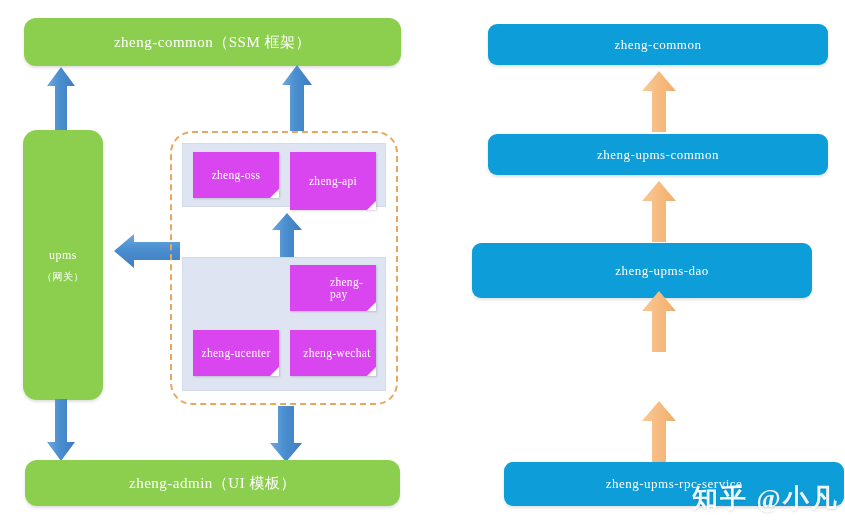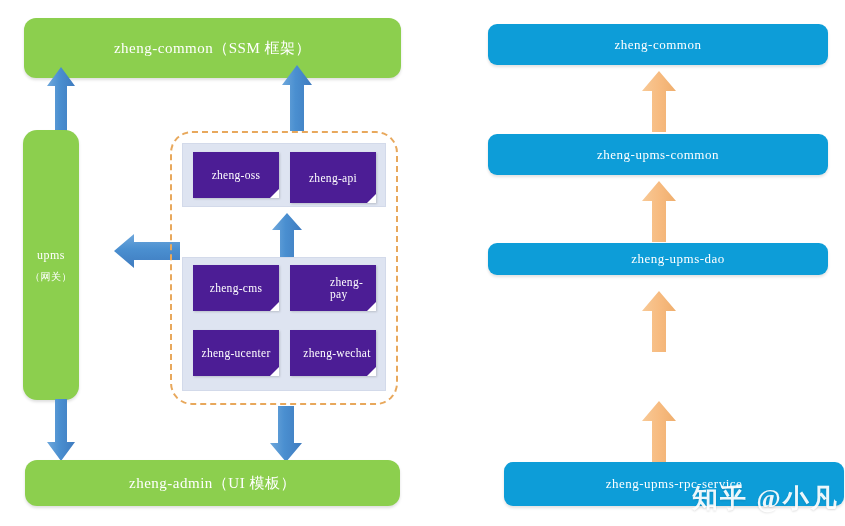--- a/index.html
+++ b/index.html
@@ -63,21 +63,21 @@
     position: absolute;
     box-sizing: border-box;
     background: #DEE4F1;
     border: 1px solid #d3daea;
   }
 
   
   .card {
     position: absolute;
     box-sizing: border-box;
-    background: #4c1d95;
+    background: #d946ef;
     color: #ffffff;
     display: flex;
     align-items: center;
     justify-content: center;
     font-size: 11.5px;
     letter-spacing: 0.3px;
     box-shadow: 1px 1px 2px rgba(0,0,0,0.16);
   }
   .card::after {
     content: "";
@@ -113,42 +113,42 @@
     font-size: 19px;
     color: rgba(255,255,255,0.42);
     letter-spacing: 1px;
   }
 </style>
 </head>
 <body>
 
 <div id="canvas">
 
-  <div class="box green-box" style="left:24px; top:18px; width:377px; height:60px;">zheng-common（SSM 框架）</div>
+  <div class="box green-box" style="left:24px; top:18px; width:377px; height:48px;">zheng-common（SSM 框架）</div>
 
   <div class="arrow" style="left:46px; top:66px;">
     <svg width="30" height="68" viewBox="0 0 30 68">
       <defs>
         <linearGradient id="bgr1" x1="0" y1="0" x2="1" y2="0">
           <stop offset="0%" stop-color="#6FA8DC"></stop>
           <stop offset="45%" stop-color="#4A8FD0"></stop>
           <stop offset="100%" stop-color="#3F7BBF"></stop>
         </linearGradient>
       </defs>
       <polygon points="15,1 29,20 21,20 21,67 9,67 9,20 1,20" fill="url(#bgr1)"></polygon>
     </svg>
   </div>
 
   <div class="arrow" style="left:281px; top:64px;">
     <svg width="32" height="68" viewBox="0 0 32 68">
       <polygon points="16,1 31,21 23,21 23,67 9,67 9,21 1,21" fill="url(#bgr1)"></polygon>
     </svg>
   </div>
 
-  <div class="box green-box tall" style="left:23px; top:130px; width:56px; height:270px;text-align:right;">
+  <div class="box green-box tall" style="left:23px; top:130px; width:80px; height:270px;text-align:right;">
     <span style="font-size:12px;">upms</span>
     <span style="font-size:10px;">（网关）</span>
   </div>
 
   <div class="arrow" style="left:113px; top:233px;">
     <svg width="68" height="36" viewBox="0 0 68 36">
       <defs>
         <linearGradient id="bgr2" x1="0" y1="0" x2="0" y2="1">
           <stop offset="0%" stop-color="#6FA8DC"></stop>
           <stop offset="45%" stop-color="#4A8FD0"></stop>
@@ -157,31 +157,30 @@
       </defs>
       <polygon points="1,18 21,1 21,9 67,9 67,27 21,27 21,35" fill="url(#bgr2)"></polygon>
     </svg>
   </div>
 
   <div class="dashed-frame" style="left:170px; top:131px; width:228px; height:274px;"></div>
 
   <div class="panel" style="left:182px; top:143px; width:204px; height:64px;"></div>
 
   <div class="card" style="left:193px; top:152px; width:86px; height:46px;">zheng-oss</div>
-  <div class="card" style="left:290px; top:152px; width:86px; height:51px;">zheng-api</div>
+  <div class="card" style="left:290px; top:152px; width:86px; height:58px;">zheng-api</div>
 
   <div class="arrow" style="left:271px; top:212px;">
     <svg width="32" height="46" viewBox="0 0 32 46">
       <polygon points="16,1 31,18 23,18 23,45 9,45 9,18 1,18" fill="url(#bgr1)"></polygon>
     </svg>
   </div>
 
   <div class="panel" style="left:182px; top:257px; width:204px; height:134px;"></div>
 
-  <div class="card" style="left:193px; top:265px; width:86px; height:46px;">zheng-cms</div>
   <div class="card" style="left:290px; top:265px; width:86px; height:46px;padding-left:40px;">zheng-pay</div>
   <div class="card" style="left:193px; top:330px; width:86px; height:46px;">zheng-ucenter</div>
   <div class="card" style="left:290px; top:330px; width:86px; height:46px;padding-left:8px;">zheng-wechat</div>
 
   <div class="arrow" style="left:46px; top:398px;">
     <svg width="30" height="64" viewBox="0 0 30 64">
       <polygon points="15,63 1,44 9,44 9,1 21,1 21,44 29,44" fill="url(#bgr1)"></polygon>
     </svg>
   </div>
 
@@ -209,21 +208,21 @@
   </div>
 
   <div class="box blue-box" style="left:488px; top:134px; width:340px; height:41px;">zheng-upms-common</div>
 
   <div class="arrow" style="left:641px; top:180px;">
     <svg width="36" height="63" viewBox="0 0 36 63">
       <polygon points="18,1 35,21 25,21 25,62 11,62 11,21 1,21" fill="url(#ogr1)"></polygon>
     </svg>
   </div>
 
-  <div class="box blue-box" style="left:488px; top:243px; width:340px; height:32px;padding-left:40px;">zheng-upms-dao</div>
+  <div class="box blue-box" style="left:472px; top:243px; width:340px; height:55px;padding-left:40px;">zheng-upms-dao</div>
 
   <div class="arrow" style="left:641px; top:290px;">
     <svg width="36" height="63" viewBox="0 0 36 63">
       <polygon points="18,1 35,21 25,21 25,62 11,62 11,21 1,21" fill="url(#ogr1)"></polygon>
     </svg>
   </div>
 
 
   <div class="arrow" style="left:641px; top:400px;">
     <svg width="36" height="63" viewBox="0 0 36 63">

